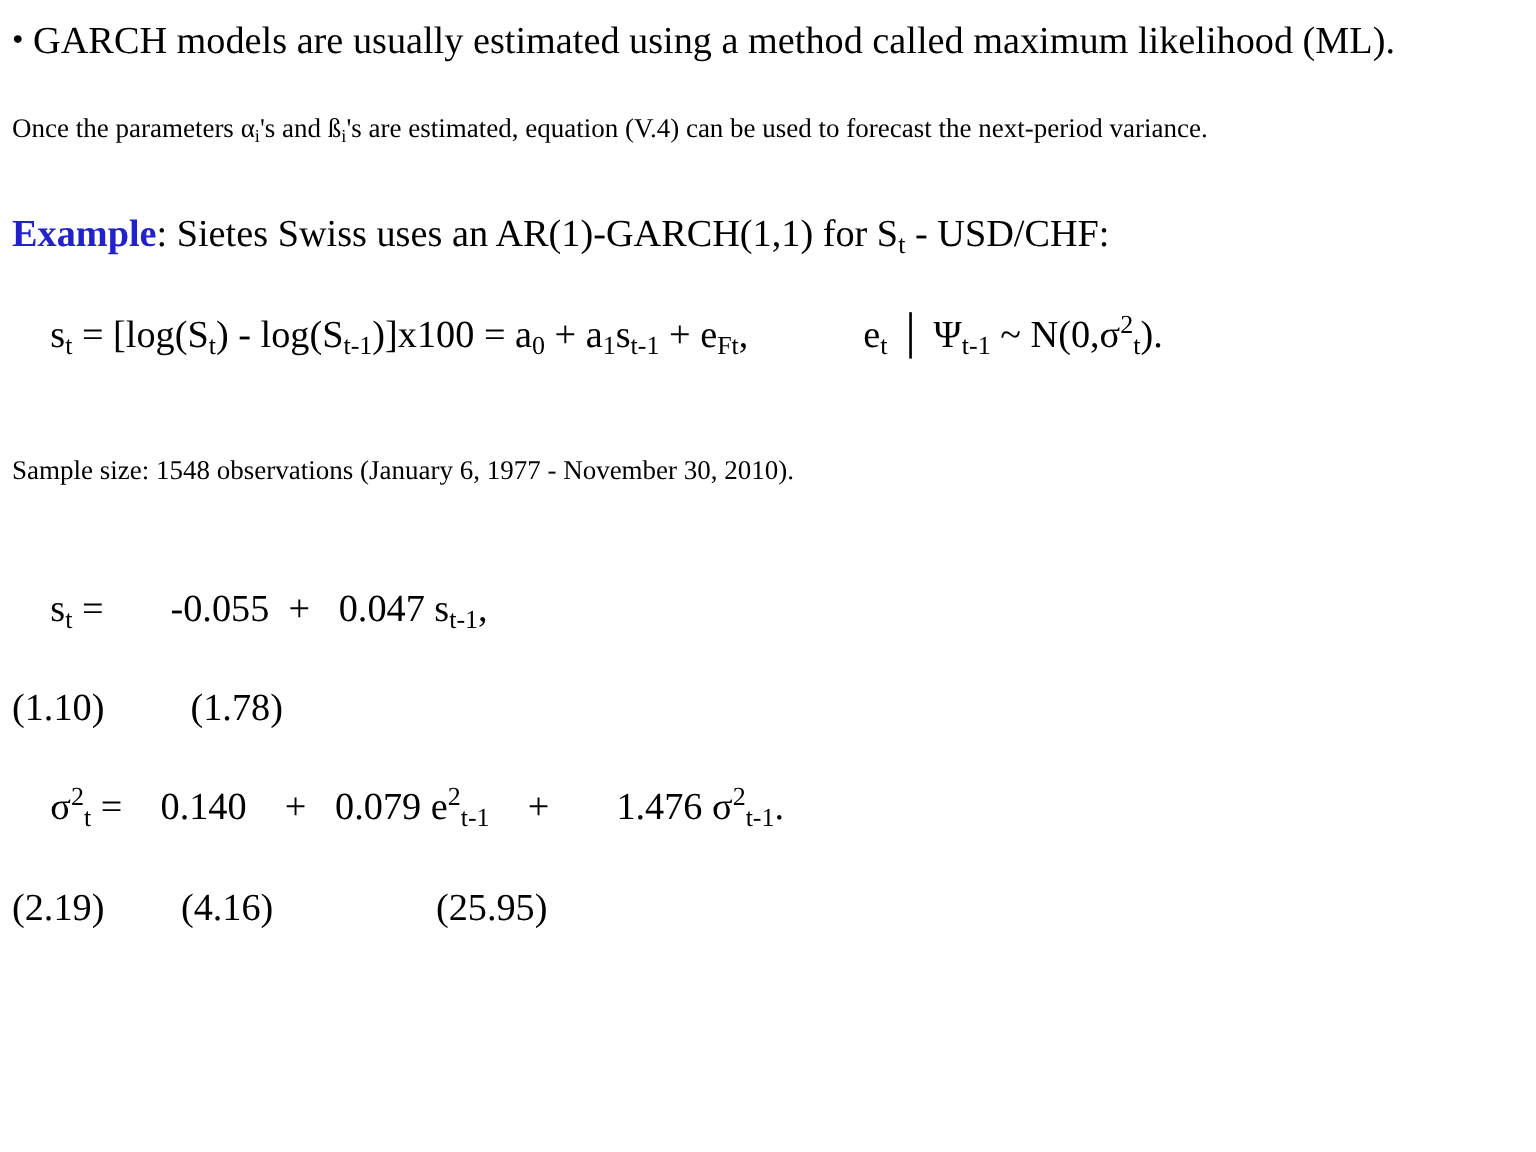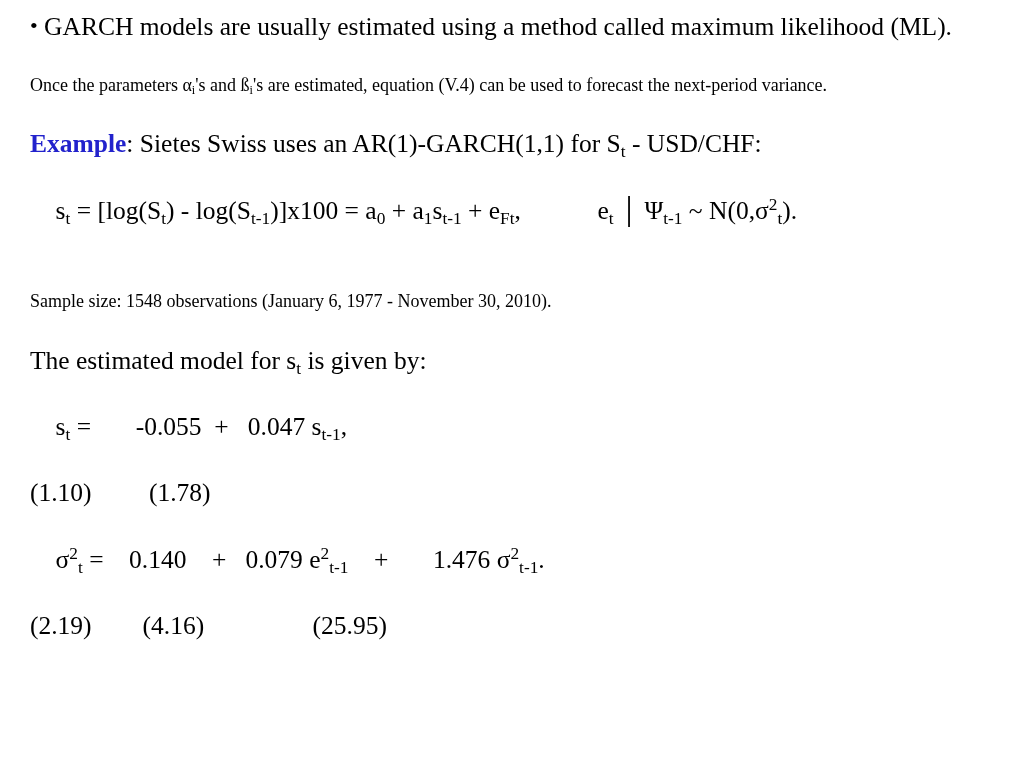--- a/index.html
+++ b/index.html
@@ -12,21 +12,21 @@
     background: #ffffff;
     font-family: "Liberation Serif", serif;
     color: #000000;
     overflow: hidden;
   }
   .slide {
     position: relative;
     width: 1024px;
     height: 768px;
     box-sizing: border-box;
-    padding: 10px 14px 0 30px;
+    padding: 10px 14px 0 8px;
   }
   .para {
     font-size: 18px;
     line-height: 1.32;
     margin: 0;
   }
   .justify {
     text-align: justify;
     text-justify: inter-word;
   }
@@ -58,20 +58,21 @@
     line-height: 0;
   }
 
   .line {
     font-size: 25.5px;
     line-height: 1.30;
     white-space: pre;
   }
   .line-wrapnormal {
     white-space: normal;
+    margin-top: 12px;
   }
   .mono-space {
     display: inline-block;
   }
 </style>
 </head>
 <body>
 
 <div class="slide">
 
@@ -96,23 +97,20 @@
     <span>s</span><sub>t</sub><span> = [log(S</span><sub>t</sub><span>) - log(S</span><sub>t-1</sub><span>)]x100 = a</span><sub>0</sub><span> + a</span><sub>1</sub><span>s</span><sub>t-1</sub><span> + e</span><sub>Ft</sub><span>,</span><span class="mono-space">            </span><span>e</span><sub>t</sub><span> │ Ψ</span><sub>t-1</sub><span> ~ N(0,σ</span><sup>2</sup><sub>t</sub><span>).</span>
   </div>
 
 
   <div class="gap-md"></div>
 
   <div class="para">Sample size: 1548 observations (January 6, 1977 - November 30, 2010).</div>
 
   <div class="gap-md"></div>
 
-  <div class="line line-wrapnormal">
-    <span>The estimated model for s</span><sub>t</sub><span> is given by:</span>
-  </div>
 
   <div class="line">
     <span>s</span><sub>t</sub><span> = </span><span class="mono-space">      </span><span>-0.055</span><span>  +   </span><span>0.047</span><span> s</span><sub>t-1</sub><span>,</span>
   </div>
 
   <div class="line">(1.10)         (1.78)</div>
 
   <div class="line">
     <span>σ</span><sup>2</sup><sub>t</sub><span> =    </span><span>0.140</span><span>    +   </span><span>0.079</span><span> e</span><sup>2</sup><sub>t-1</sub><span>    +       </span><span>1.476</span><span> σ</span><sup>2</sup><sub>t-1</sub><span>.</span>
   </div>

